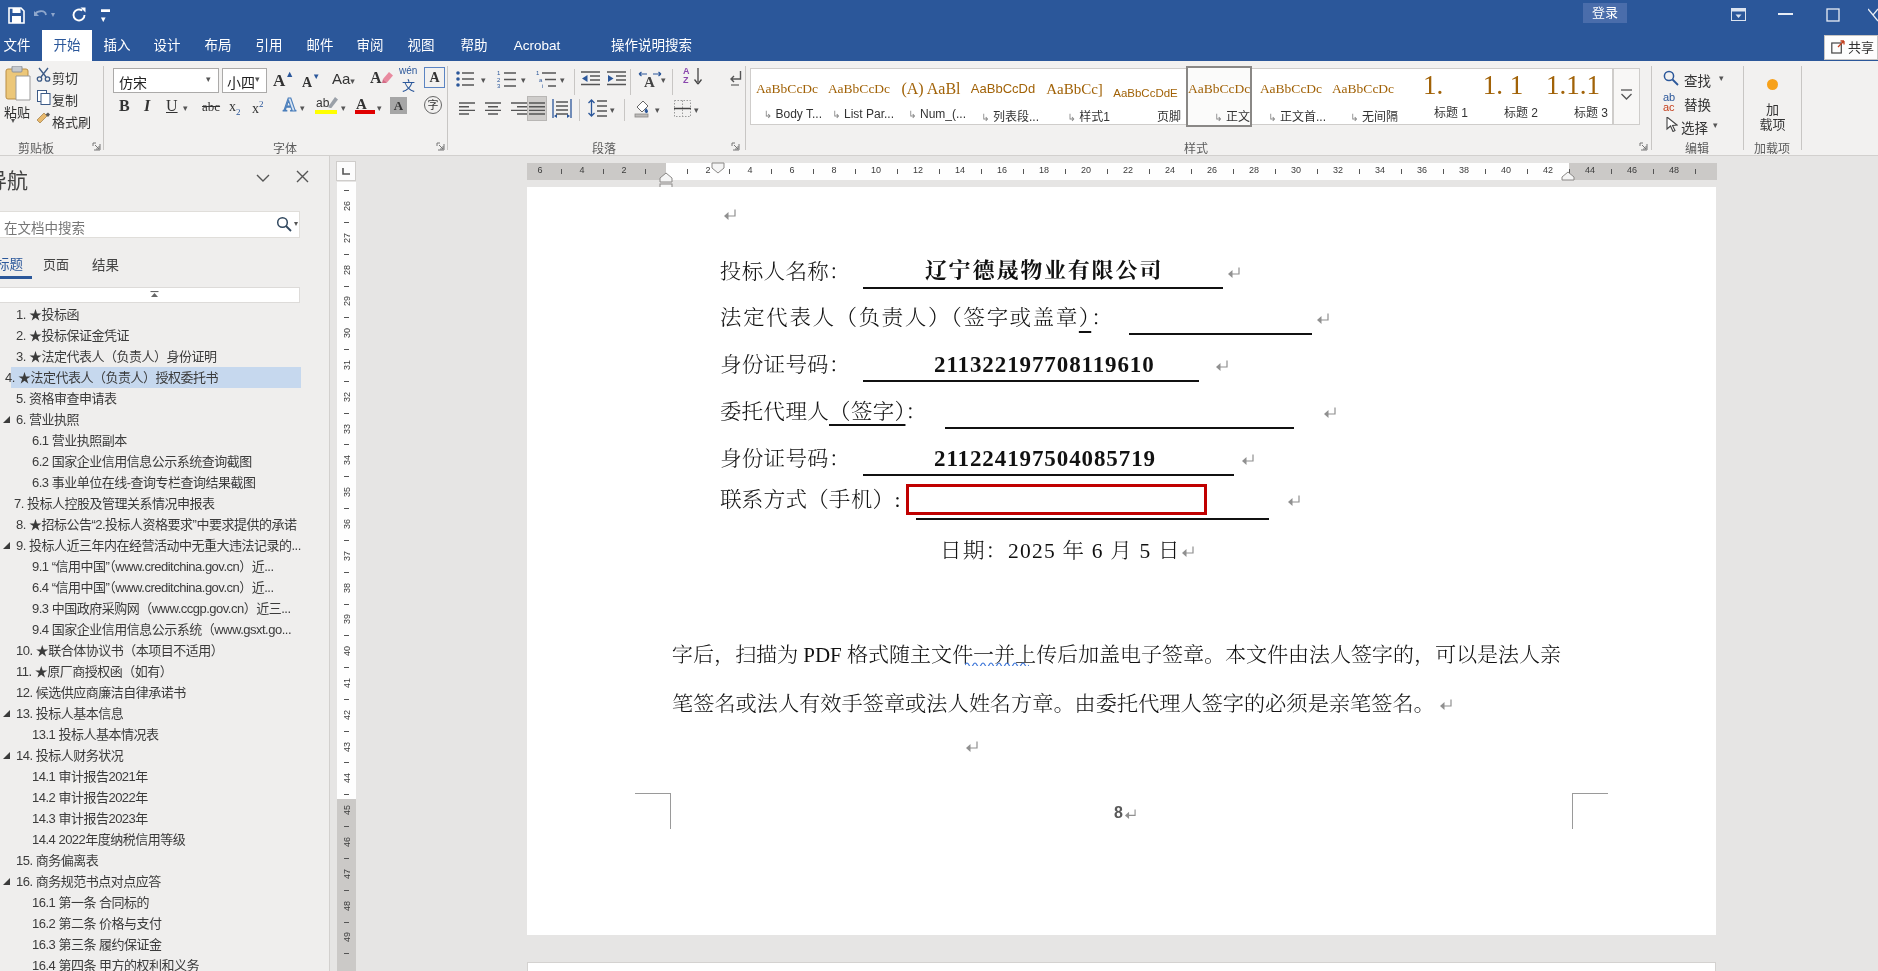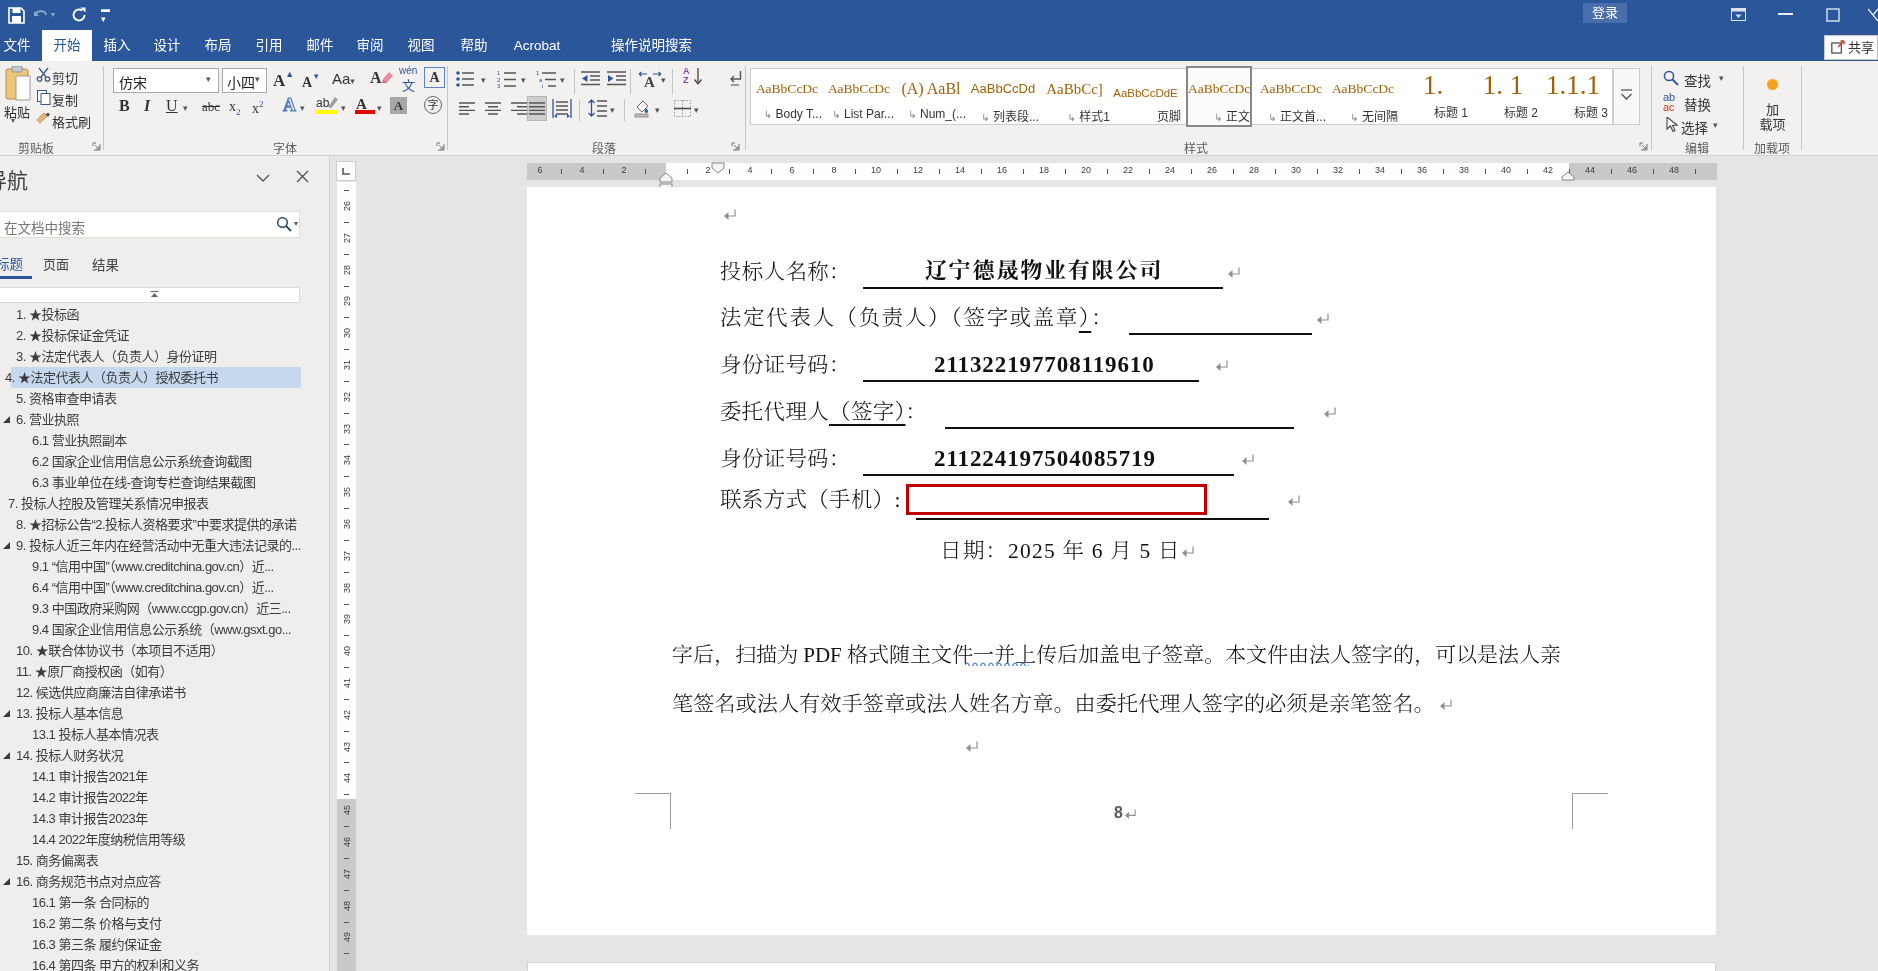--- a/index.html
+++ b/index.html
@@ -403,21 +403,21 @@
   <div id="navlist">
   <div class="navitem" style="top:147.5px"><span style="padding-left:16px">1. ★投标函</span></div>
   <div class="navitem" style="top:168.5px"><span style="padding-left:16px">2. ★投标保证金凭证</span></div>
   <div class="navitem" style="top:189.5px"><span style="padding-left:16px">3. ★法定代表人（负责人）身份证明</span></div>
   <div class="navitem" style="top:210.5px"><span style="padding-left:5px">4. ★法定代表人（负责人）授权委托书</span></div>
   <div class="navitem" style="top:231.5px"><span style="padding-left:16px">5. 资格审查申请表</span></div>
   <div class="navitem" style="top:252.5px"><span style="position:absolute;left:3px;top:7px;width:0;height:0;border-left:7px solid transparent;border-bottom:7px solid #3b3b3b"></span><span style="padding-left:16px">6. 营业执照</span></div>
   <div class="navitem" style="top:273.5px"><span style="padding-left:32px">6.1 营业执照副本</span></div>
   <div class="navitem" style="top:294.5px"><span style="padding-left:32px">6.2 国家企业信用信息公示系统查询截图</span></div>
   <div class="navitem" style="top:315.5px"><span style="padding-left:32px">6.3 事业单位在线-查询专栏查询结果截图</span></div>
-  <div class="navitem" style="top:336.5px"><span style="padding-left:8px">7. 投标人控股及管理关系情况申报表</span></div>
+  <div class="navitem" style="top:336.5px"><span style="padding-left:14px">7. 投标人控股及管理关系情况申报表</span></div>
   <div class="navitem" style="top:357.5px"><span style="padding-left:16px">8. ★招标公告“2.投标人资格要求”中要求提供的承诺</span></div>
   <div class="navitem" style="top:378.5px"><span style="position:absolute;left:3px;top:7px;width:0;height:0;border-left:7px solid transparent;border-bottom:7px solid #3b3b3b"></span><span style="padding-left:16px">9. 投标人近三年内在经营活动中无重大违法记录的...</span></div>
   <div class="navitem" style="top:399.5px"><span style="padding-left:32px">9.1 “信用中国”（www.creditchina.gov.cn）近...</span></div>
   <div class="navitem" style="top:420.5px"><span style="padding-left:32px">6.4 “信用中国”（www.creditchina.gov.cn）近...</span></div>
   <div class="navitem" style="top:441.5px"><span style="padding-left:32px">9.3 中国政府采购网（www.ccgp.gov.cn）近三...</span></div>
   <div class="navitem" style="top:462.5px"><span style="padding-left:32px">9.4 国家企业信用信息公示系统（www.gsxt.go...</span></div>
   <div class="navitem" style="top:483.5px"><span style="padding-left:16px">10. ★联合体协议书（本项目不适用）</span></div>
   <div class="navitem" style="top:504.5px"><span style="padding-left:16px">11. ★原厂商授权函（如有）</span></div>
   <div class="navitem" style="top:525.5px"><span style="padding-left:16px">12. 候选供应商廉洁自律承诺书</span></div>
   <div class="navitem" style="top:546.5px"><span style="position:absolute;left:3px;top:7px;width:0;height:0;border-left:7px solid transparent;border-bottom:7px solid #3b3b3b"></span><span style="padding-left:16px">13. 投标人基本信息</span></div>

